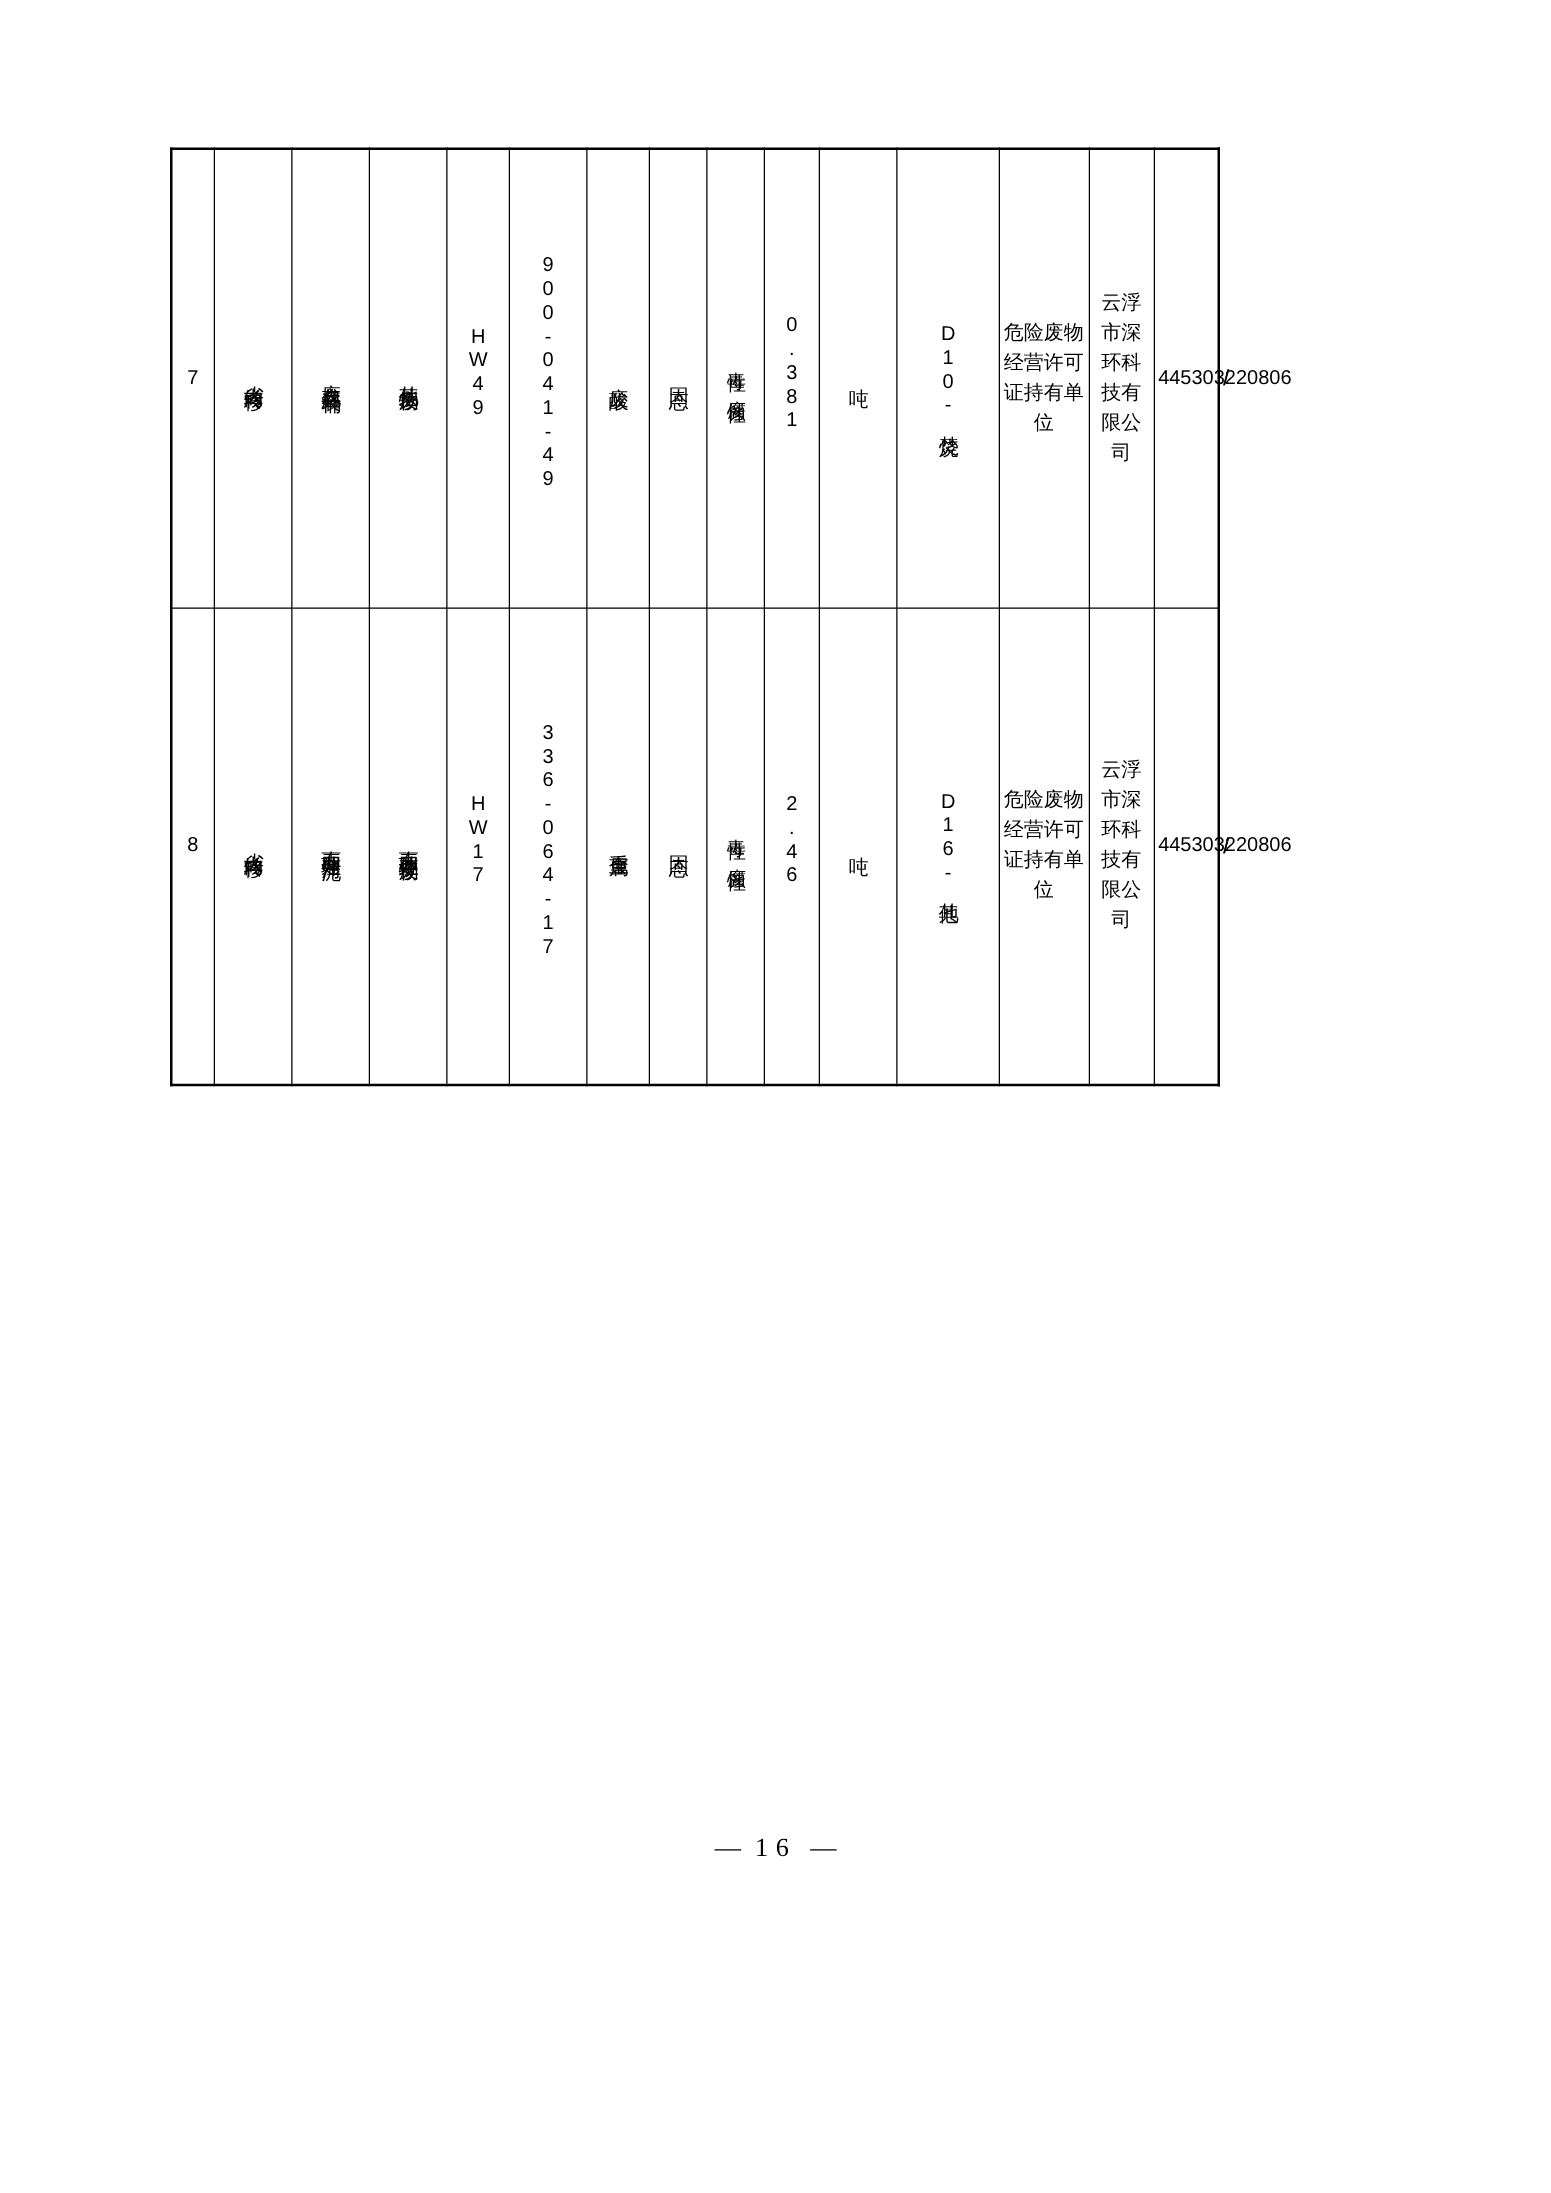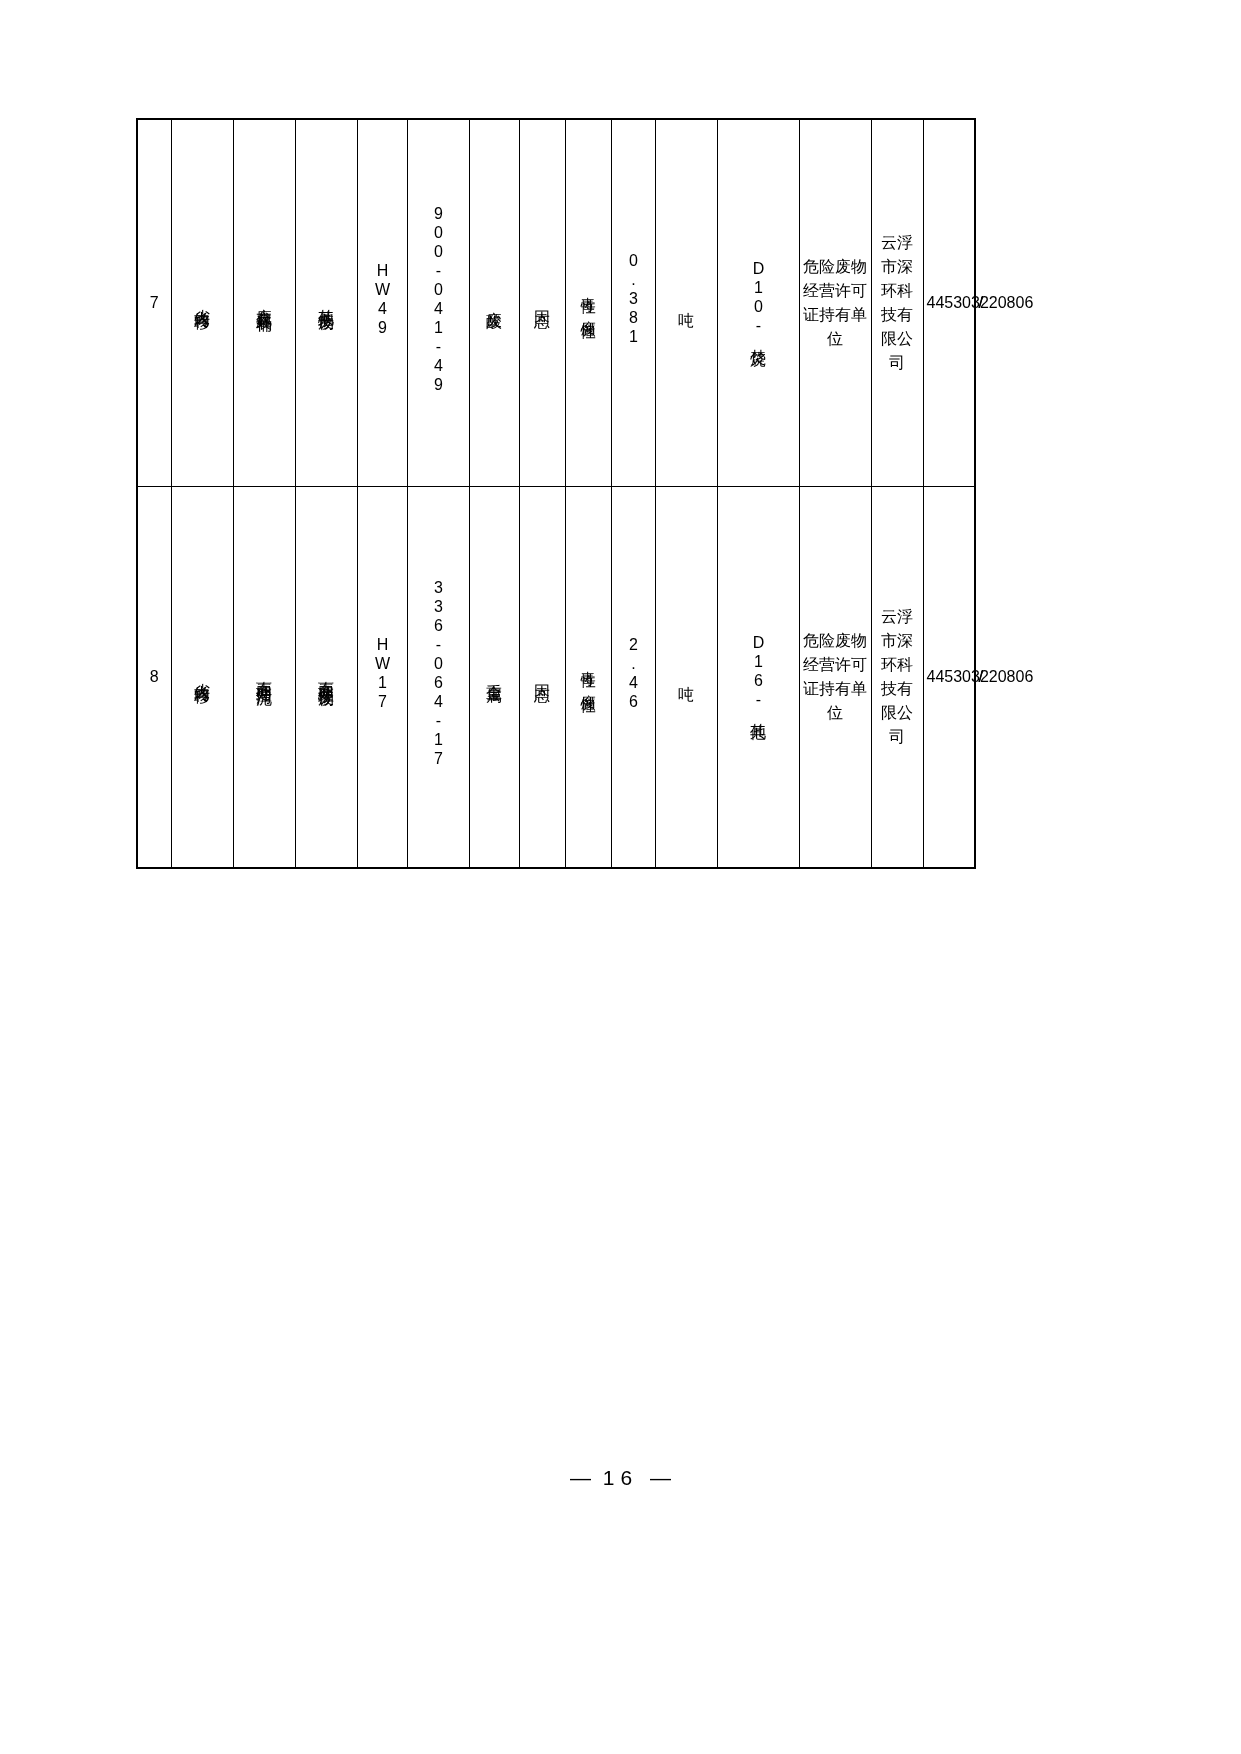--- a/index.html
+++ b/index.html
@@ -89,21 +89,21 @@
   .row8 td { height: 380px; }
 
   .footer {
     position: absolute;
     left: 0;
     top: 1466px;
     width: 1241px;
     text-align: center;
     font-size: 21px;
     letter-spacing: 6px;
-    font-family: Liberation Sans, sans-serif;
+    font-family: Liberation Serif, serif;
   }
   .footer .dash {
     letter-spacing: 0;
   }
 </style>
 </head>
 <body>
 
 <div class="page">
 

